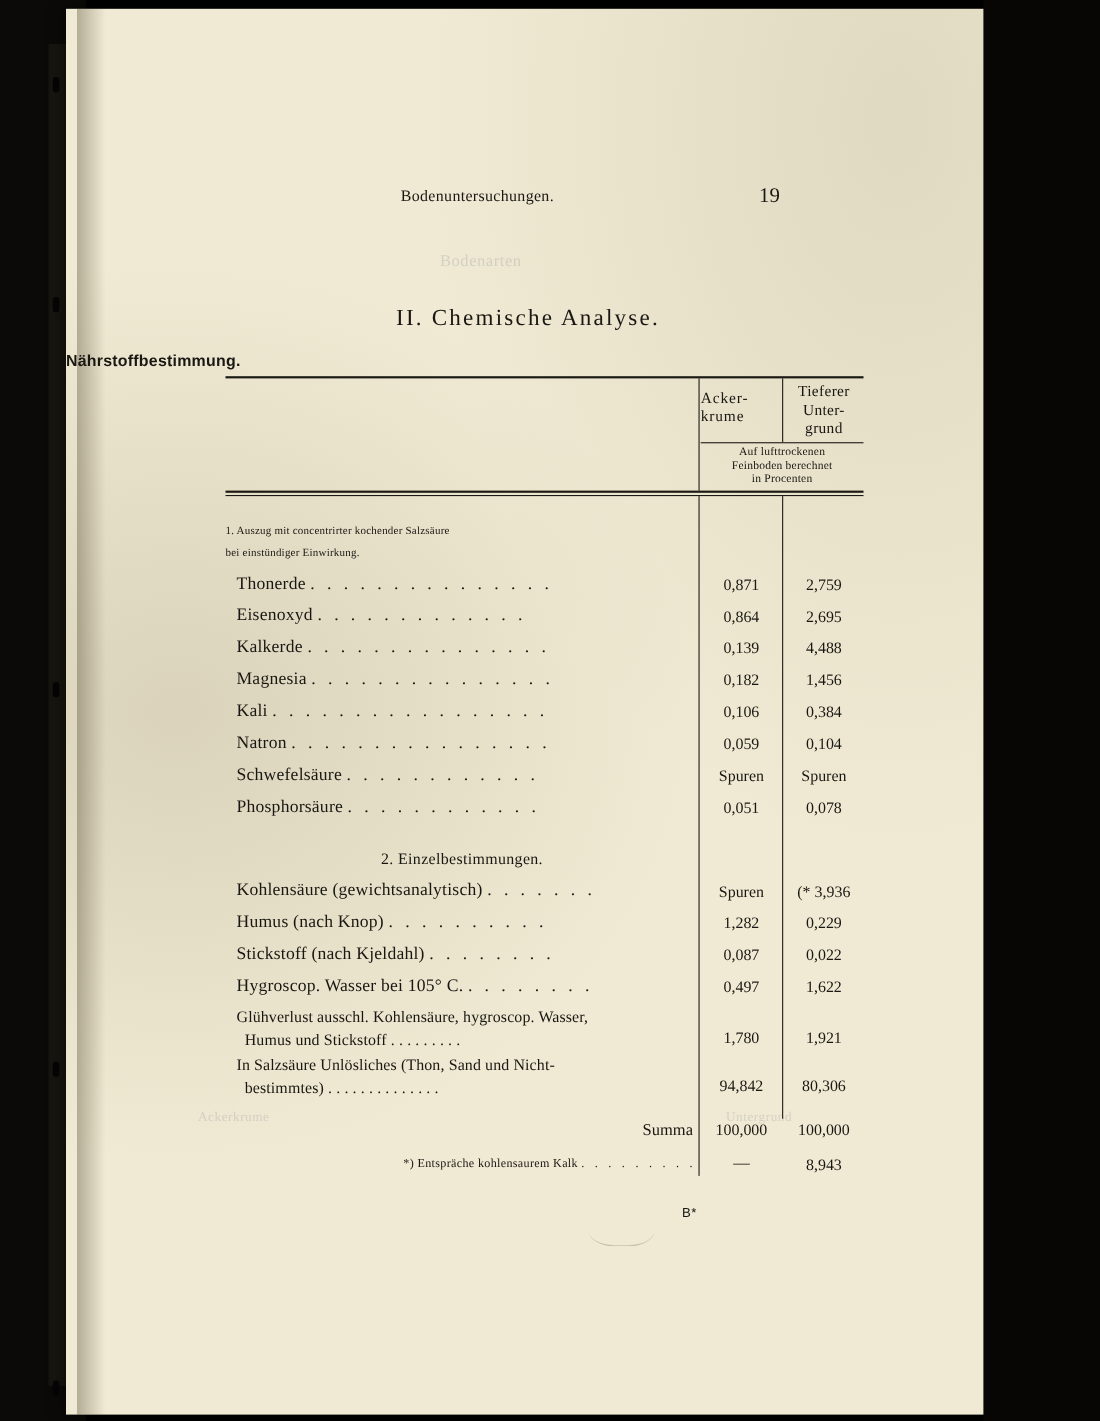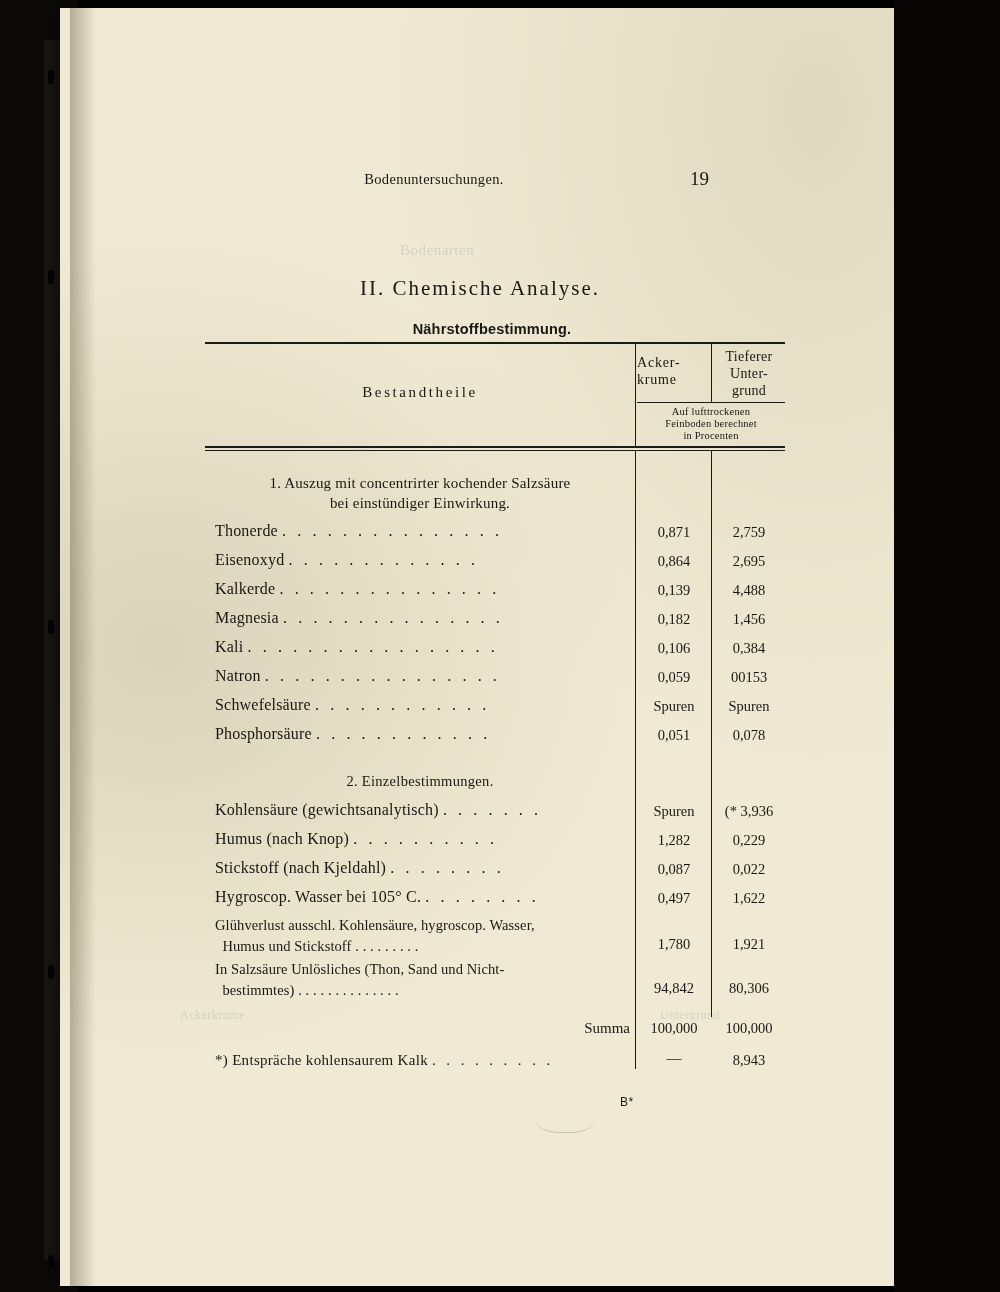--- a/index.html
+++ b/index.html
@@ -99,26 +99,25 @@
     left: 0; top: 268px;
     width: 840px;
     text-align: center;
     font-size: 21px;
     letter-spacing: 2.0px;
   }
   .sub-title {
     position: absolute;
     left: 0; top: 313px;
     width: 840px;
-    text-align: center;
+    text-align: left;
     font-family: "Liberation Sans", sans-serif;
     font-weight: bold;
     font-size: 14.5px;
     letter-spacing: 0.2px;
-    padding-left: 12px;
   }
   
   .tbl {
     position: absolute;
     left: 145px; top: 334px;
     width: 580px;
   }
   .rule-thick { height: 2px; background: #1c1a14; width: 580px; }
   .rule-pair { position: relative; }
   .rule-pair .a { height: 2px; background: #1c1a14; }
@@ -173,22 +172,21 @@
     position: absolute;
     left: 432px; top: 58px;
     width: 148px;
     height: 1px;
     background: #1c1a14;
   }
   .body {
     position: relative;
   }
   .grp {
-    text-align: center;
-    font-size: 15px;
+    font-size: 10px;
     line-height: 20px;
     letter-spacing: 0.2px;
     padding-top: 22px;
     padding-bottom: 6px;
     width: 430px;
   }
   .grp2 {
     text-align: center;
     font-size: 14.5px;
     letter-spacing: 0.3px;
@@ -260,21 +258,22 @@
     font-size: 14.5px;
   }
   .foot-row {
     position: relative;
     height: 30px;
   }
   .foot-row .name {
     position: absolute;
     left: 10px; top: 6px;
     width: 418px;
-    font-size: 15px;
+    text-align: right;
+    font-size: 11px;
     letter-spacing: 0.3px;
   }
   .foot-row .name .dots { letter-spacing: 3.4px; }
   .foot-row .v1 {
     position: absolute;
     left: 430px; top: 4px;
     width: 78px;
     text-align: center;
     font-size: 15px;
   }
@@ -318,38 +317,37 @@
   <div class="gutter-dot" style="top:620px"></div>
   <div class="gutter-dot" style="top:965px"></div>
   <div class="gutter-dot" style="top:1255px"></div>
 
   <div class="page-sheet"></div>
   <div class="curl"></div>
   <div class="right-dark"></div>
 
   <div class="content">
 
-    <div class="bleed" style="left:340px; top:222px; font-size:15px;margin-top:12px;">Bodenarten</div>
+    <div class="bleed" style="left:340px; top:222px; font-size:15px;">Bodenarten</div>
     <div class="bleed" style="left:120px; top:1000px;">Ackerkrume</div>
     <div class="bleed" style="left:600px; top:1000px;">Untergrund</div>
 
     <div class="runhead">Bodenuntersuchungen.</div>
     <div class="pageno">19</div>
 
     <div class="sec-title">II. Chemische Analyse.</div>
     <div class="sub-title">Nährstoffbestimmung.</div>
 
     <div class="tbl">
 
       <div class="rule-thick"></div>
 
       <div class="head">
         <div class="vline" style="left:430px; height:102px;"></div>
         <div class="vline" style="left:506px; height:58px;"></div>
-        <div class="lbl">Bestandtheile</div>
         <div class="c1">
           <div>Acker-</div>
           <div>krume</div>
         </div>
         <div class="c2">
           <div>Tieferer</div>
           <div>Unter-</div>
           <div>grund</div>
         </div>
         <div class="notesep"></div>
@@ -395,21 +393,21 @@
           <div class="v2">1,456</div>
         </div>
         <div class="row">
           <div class="name"><span>Kali</span> <span class="dots">. . . . . . . . . . . . . . . . .</span></div>
           <div class="v1">0,106</div>
           <div class="v2">0,384</div>
         </div>
         <div class="row">
           <div class="name"><span>Natron</span> <span class="dots">. . . . . . . . . . . . . . . .</span></div>
           <div class="v1">0,059</div>
-          <div class="v2">00153</div>
+          <div class="v2">0,104</div>
         </div>
         <div class="row">
           <div class="name"><span>Schwefelsäure</span> <span class="dots">. . . . . . . . . . . .</span></div>
           <div class="v1">Spuren</div>
           <div class="v2">Spuren</div>
         </div>
         <div class="row">
           <div class="name"><span>Phosphorsäure</span> <span class="dots">. . . . . . . . . . . .</span></div>
           <div class="v1">0,051</div>
           <div class="v2">0,078</div>

